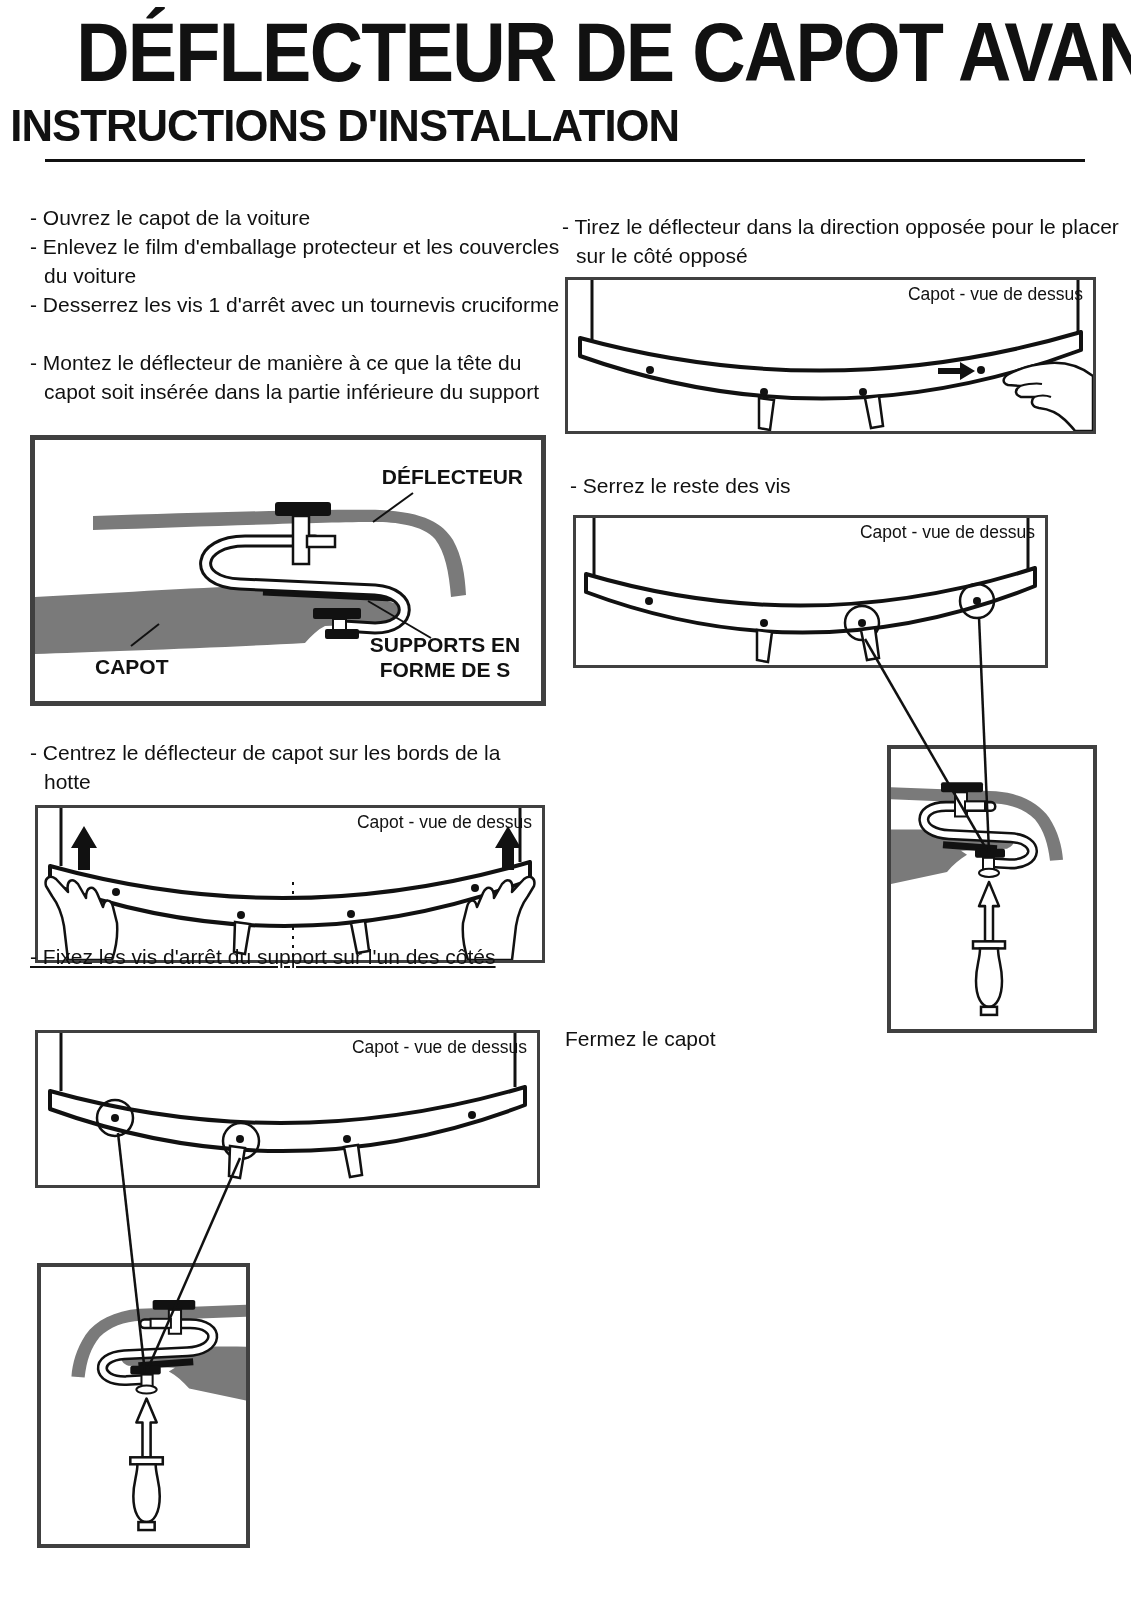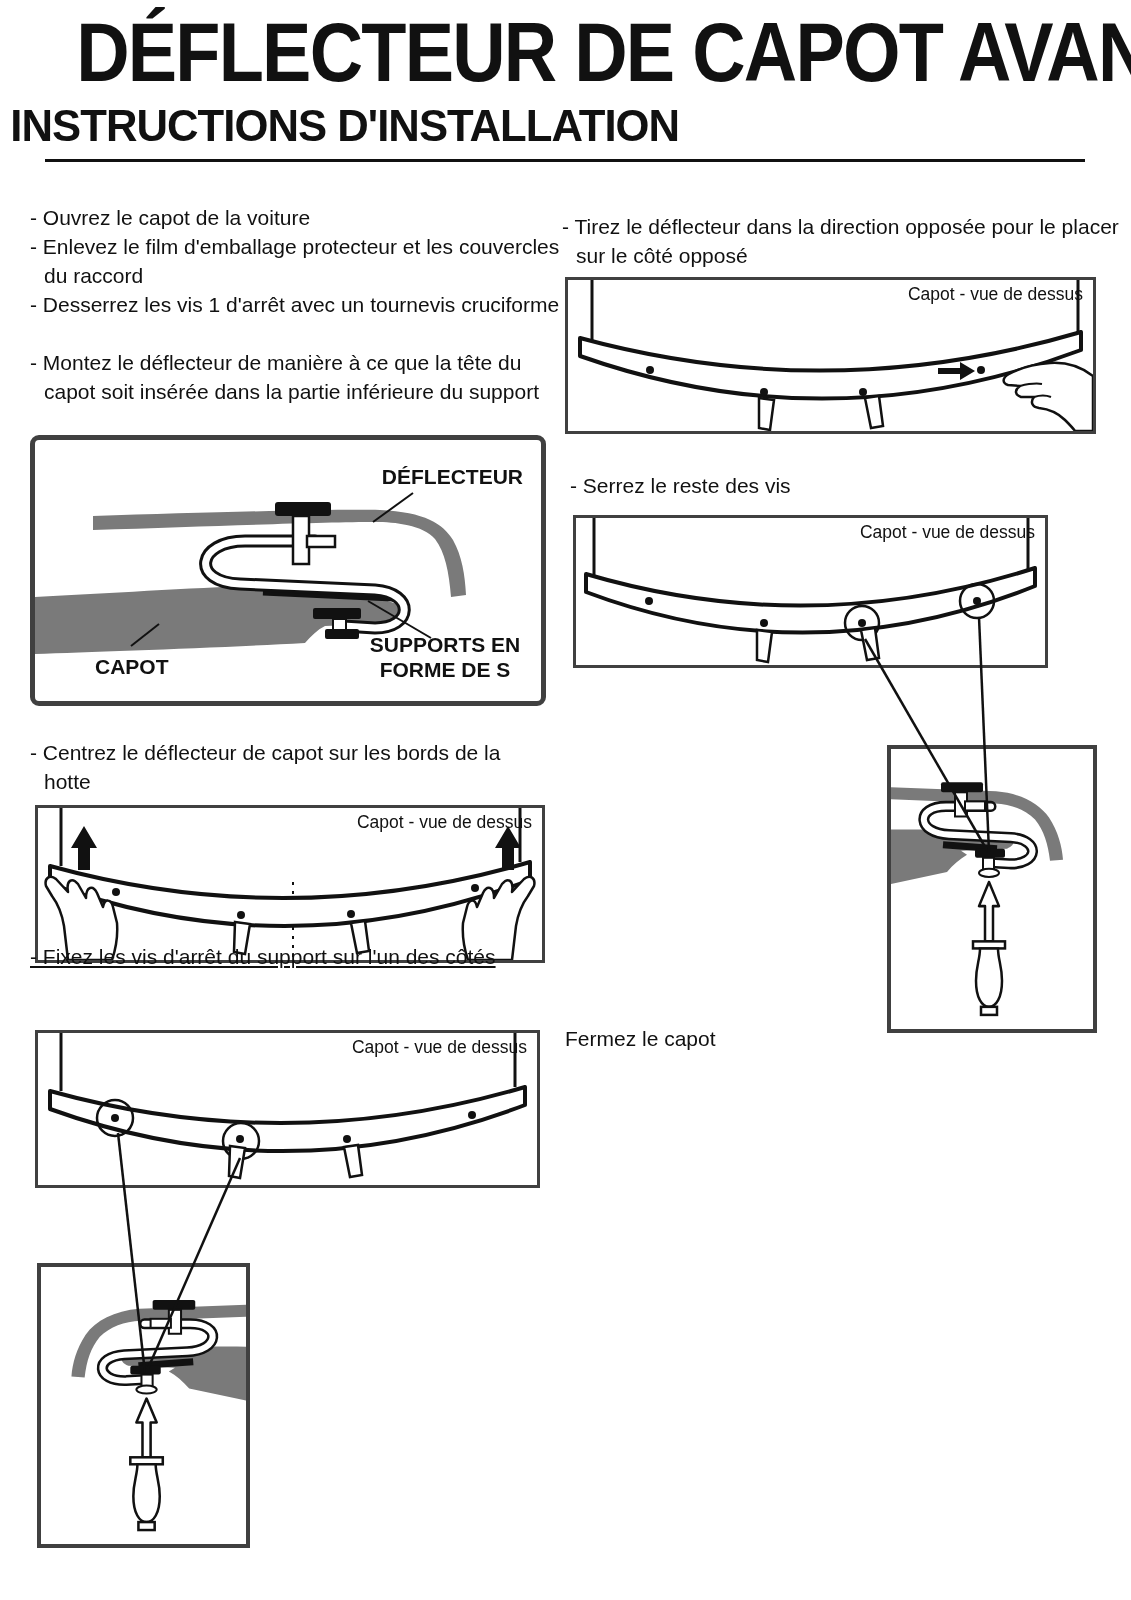--- a/index.html
+++ b/index.html
@@ -16,21 +16,21 @@
   .doc-subtitle{
     font-size:45px;font-weight:bold;letter-spacing:-1px;white-space:nowrap;
     transform:scaleX(0.97);transform-origin:50% 0;line-height:1;
   }
   .rule{position:absolute;background:#111;}
   .step{
     position:absolute;font-size:21px;line-height:29px;
     padding-left:14px;text-indent:-14px;
   }
   .diagram{position:absolute;border:3px solid #404040;background:#fff;box-sizing:border-box;}
-  .diagram.thick{border-width:5px;border-radius:9px;}
+  .diagram.thick{border-width:5px;}
   .diagram svg{display:block;width:100%;height:100%;}
   .caption{
     position:absolute;top:4px;right:10px;font-size:17.5px;color:#111;
     white-space:nowrap;
   }
   .dlabel{position:absolute;font-weight:bold;font-size:21px;line-height:25px;white-space:nowrap;}
   .dlabel.center{text-align:center;white-space:normal;}
   #connector-overlay{position:absolute;left:0;top:0;width:1131px;height:1600px;pointer-events:none;}
 </style>
 </head>
@@ -40,21 +40,21 @@
 
   <div class="title-row" style="top:10px;">
     <div class="doc-title">DÉFLECTEUR DE CAPOT AVANT</div>
   </div>
   <div class="title-row" style="top:103px;">
     <div class="doc-subtitle">INSTRUCTIONS D'INSTALLATION</div>
   </div>
   <div class="rule" style="left:45px;top:159px;width:1040px;height:3px;"></div>
 
   <div class="step" style="left:30px;top:203px;width:527px;">- Ouvrez le capot de la voiture</div>
-  <div class="step" style="left:30px;top:232px;width:527px;">- Enlevez le film d'emballage protecteur et les couvercles du raccord</div>
+  <div class="step" style="left:30px;top:232px;width:527px;">- Enlevez le film d'emballage protecteur et les couvercles du voiture</div>
   <div class="step" style="left:30px;top:290px;width:527px;">- Desserrez les vis  1 d'arrêt avec un tournevis cruciforme</div>
   <div class="step" style="left:30px;top:348px;width:527px;">- Montez le déflecteur de manière à ce que la tête du capot soit insérée dans la partie inférieure du support</div>
 
   <div class="diagram thick" style="left:30px;top:435px;width:516px;height:271px;">
     <svg viewBox="0 0 506 261" preserveAspectRatio="none">
 
       <path fill="#7a7a7a" d="M 58,76 C 180,72 300,69 345,70 C 390,72 408,84 418,100 C 427,116 430,135 431,155 L 416,157 C 414,132 410,112 400,99 C 388,85 360,82 340,82 C 290,82 180,86 58,90 Z"></path>
 
       <path fill="#7a7a7a" d="M 0,157 C 90,152 200,146 268,143 L 300,150 C 330,155 355,160 366,166 C 372,172 372,180 364,183 L 290,186 C 282,190 276,196 270,203 C 180,208 60,212 0,214 Z"></path>
 

